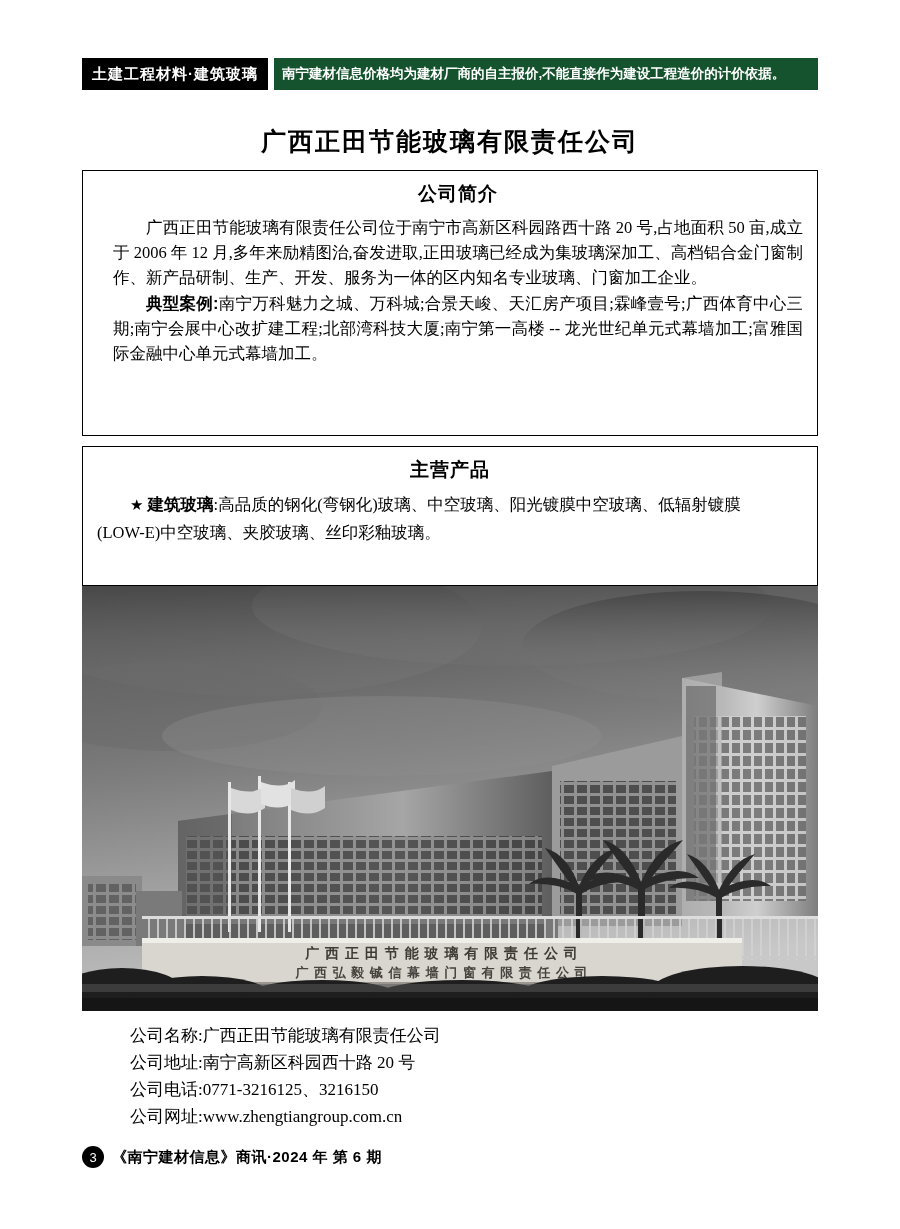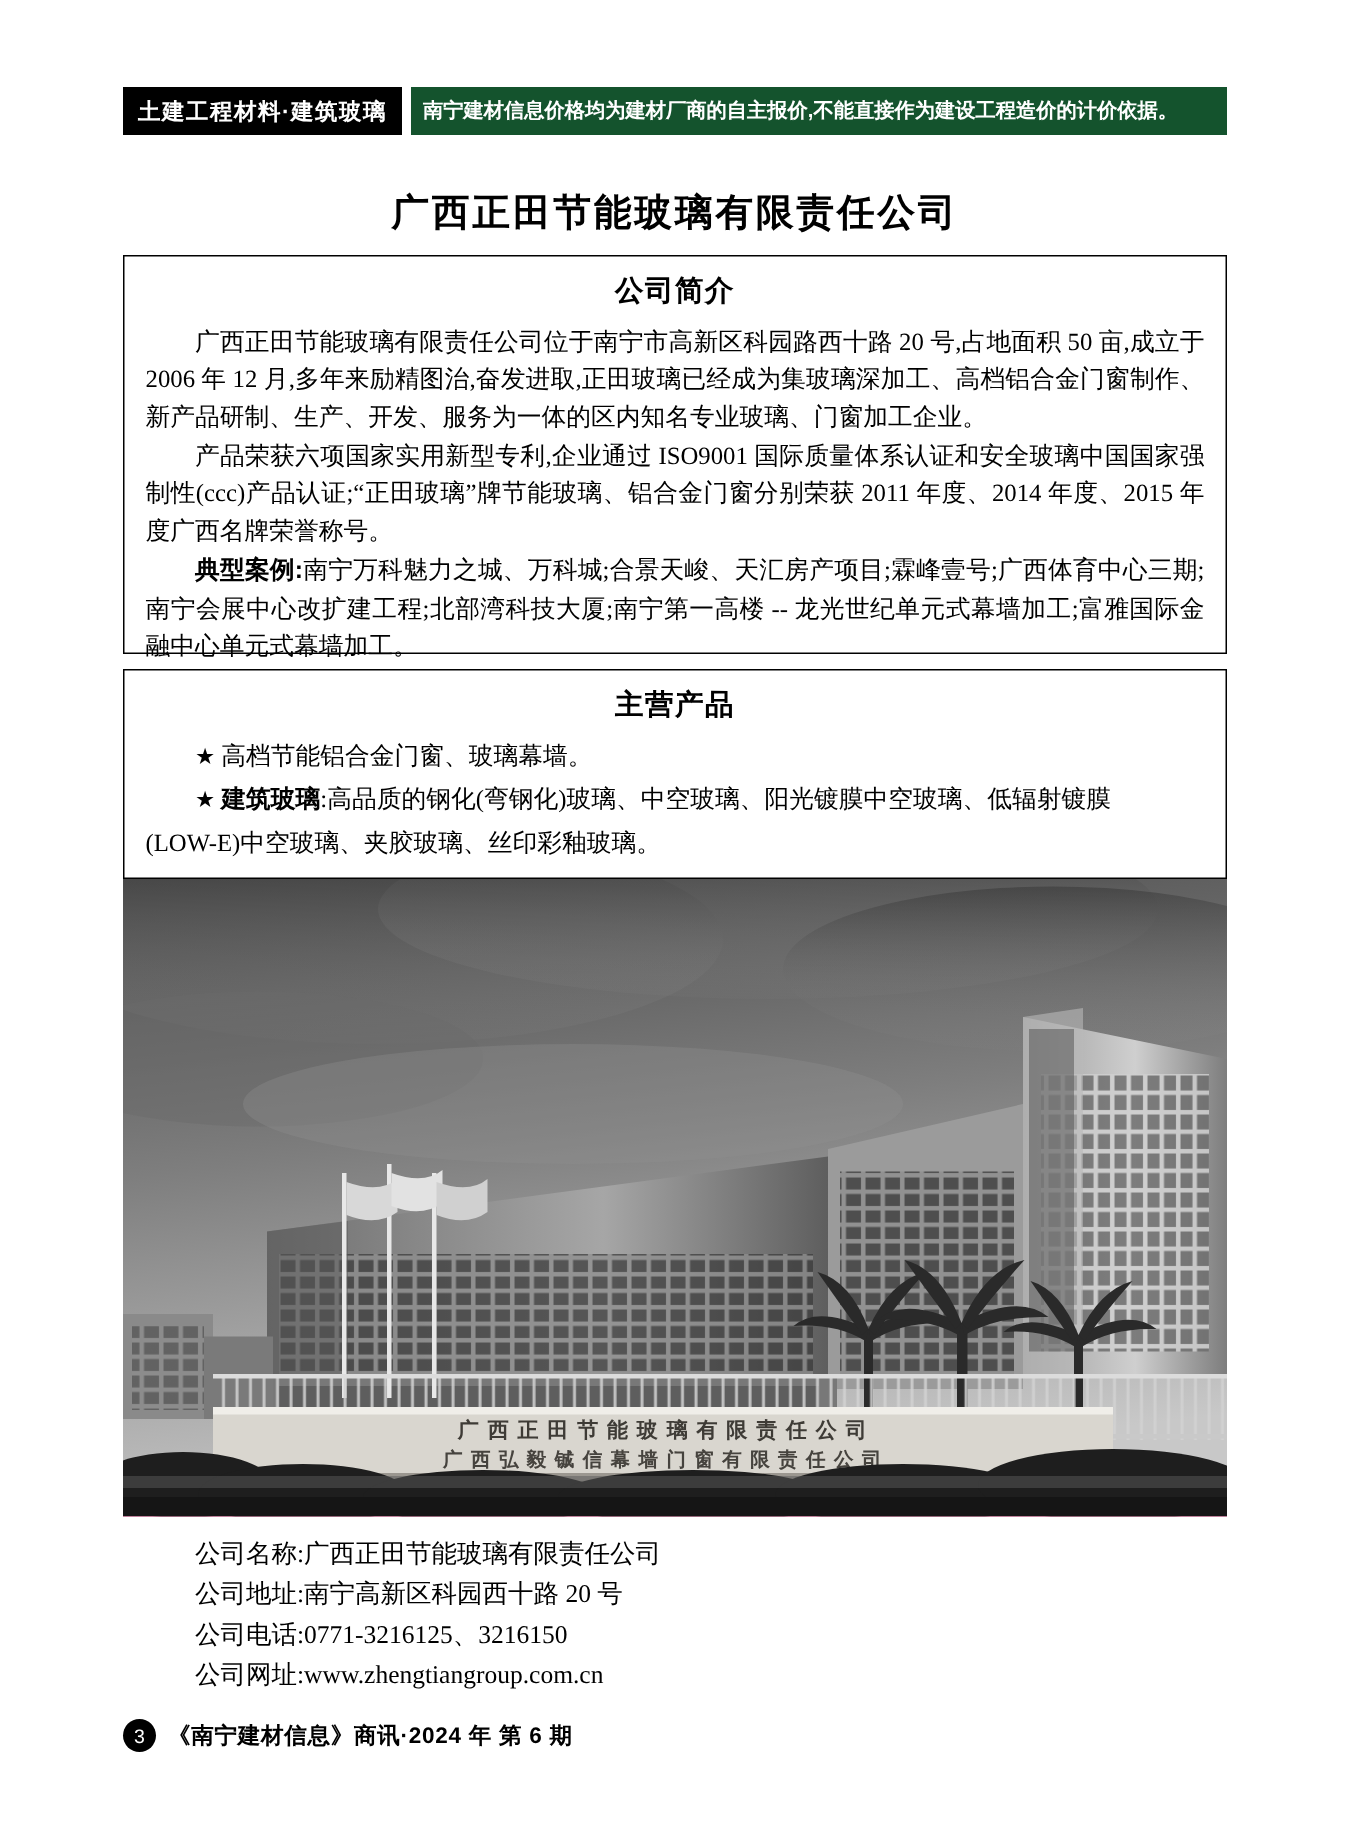--- a/index.html
+++ b/index.html
@@ -77,21 +77,21 @@
   .box {
     position: absolute;
     left: 82px;
     width: 736px;
     border: 1px solid #000;
     box-sizing: border-box;
   }
   #box-company {
     top: 170px;
     height: 266px;
-    padding: 10px 14px 8px 14px;
+    padding: 10px 14px 8px 30px;
   }
   #box-products {
     top: 446px;
     height: 140px;
     padding: 10px 14px 8px 14px;
   }
   .section-heading {
     text-align: center;
     font-family: "Liberation Sans", "DejaVu Sans", sans-serif;
     font-weight: bold;
@@ -193,27 +193,25 @@
   <div class="header">
     <div class="header-tag">土建工程材料·建筑玻璃</div>
     <div class="header-note">南宁建材信息价格均为建材厂商的自主报价,不能直接作为建设工程造价的计价依据。</div>
   </div>
 
   <div class="main-title">广西正田节能玻璃有限责任公司</div>
 
   <div class="box" id="box-company">
     <div class="section-heading">公司简介</div>
     <p class="para">广西正田节能玻璃有限责任公司位于南宁市高新区科园路西十路 20 号,占地面积 50 亩,成立于 2006 年 12 月,多年来励精图治,奋发进取,正田玻璃已经成为集玻璃深加工、高档铝合金门窗制作、新产品研制、生产、开发、服务为一体的区内知名专业玻璃、门窗加工企业。</p>
-    <p class="para">产品荣获六项国家实用新型专利,企业通过 ISO9001 国际质量体系认证和安全玻璃中国国家强制性(ccc)产品认证;“正田玻璃”牌节能玻璃、铝合金门窗分别荣获 2011 年度、2014 年度、2015 年度广西名牌荣誉称号。</p>
     <p class="para"><span class="lead">典型案例:</span><span>南宁万科魅力之城、万科城;合景天峻、天汇房产项目;霖峰壹号;广西体育中心三期;南宁会展中心改扩建工程;北部湾科技大厦;南宁第一高楼 -- 龙光世纪单元式幕墙加工;富雅国际金融中心单元式幕墙加工。</span></p>
   </div>
 
   <div class="box" id="box-products">
     <div class="section-heading">主营产品</div>
-    <p class="bullet-line"><span class="star">★</span> <span>高档节能铝合金门窗、玻璃幕墙。</span></p>
     <p class="bullet-line"><span class="star">★</span> <span class="bold">建筑玻璃</span><span>:高品质的钢化(弯钢化)玻璃、中空玻璃、阳光镀膜中空玻璃、低辐射镀膜</span></p>
     <p class="bullet-cont">(LOW-E)中空玻璃、夹胶玻璃、丝印彩釉玻璃。</p>
   </div>
 
   <div class="photo">
     <svg width="736" height="425" viewBox="0 0 736 425" xmlns="http://www.w3.org/2000/svg">
       <defs>
         <linearGradient id="sky" x1="0" y1="0" x2="0.2" y2="1">
           <stop offset="0%" stop-color="#4a4a4a"></stop>
           <stop offset="45%" stop-color="#7e7e7e"></stop>

